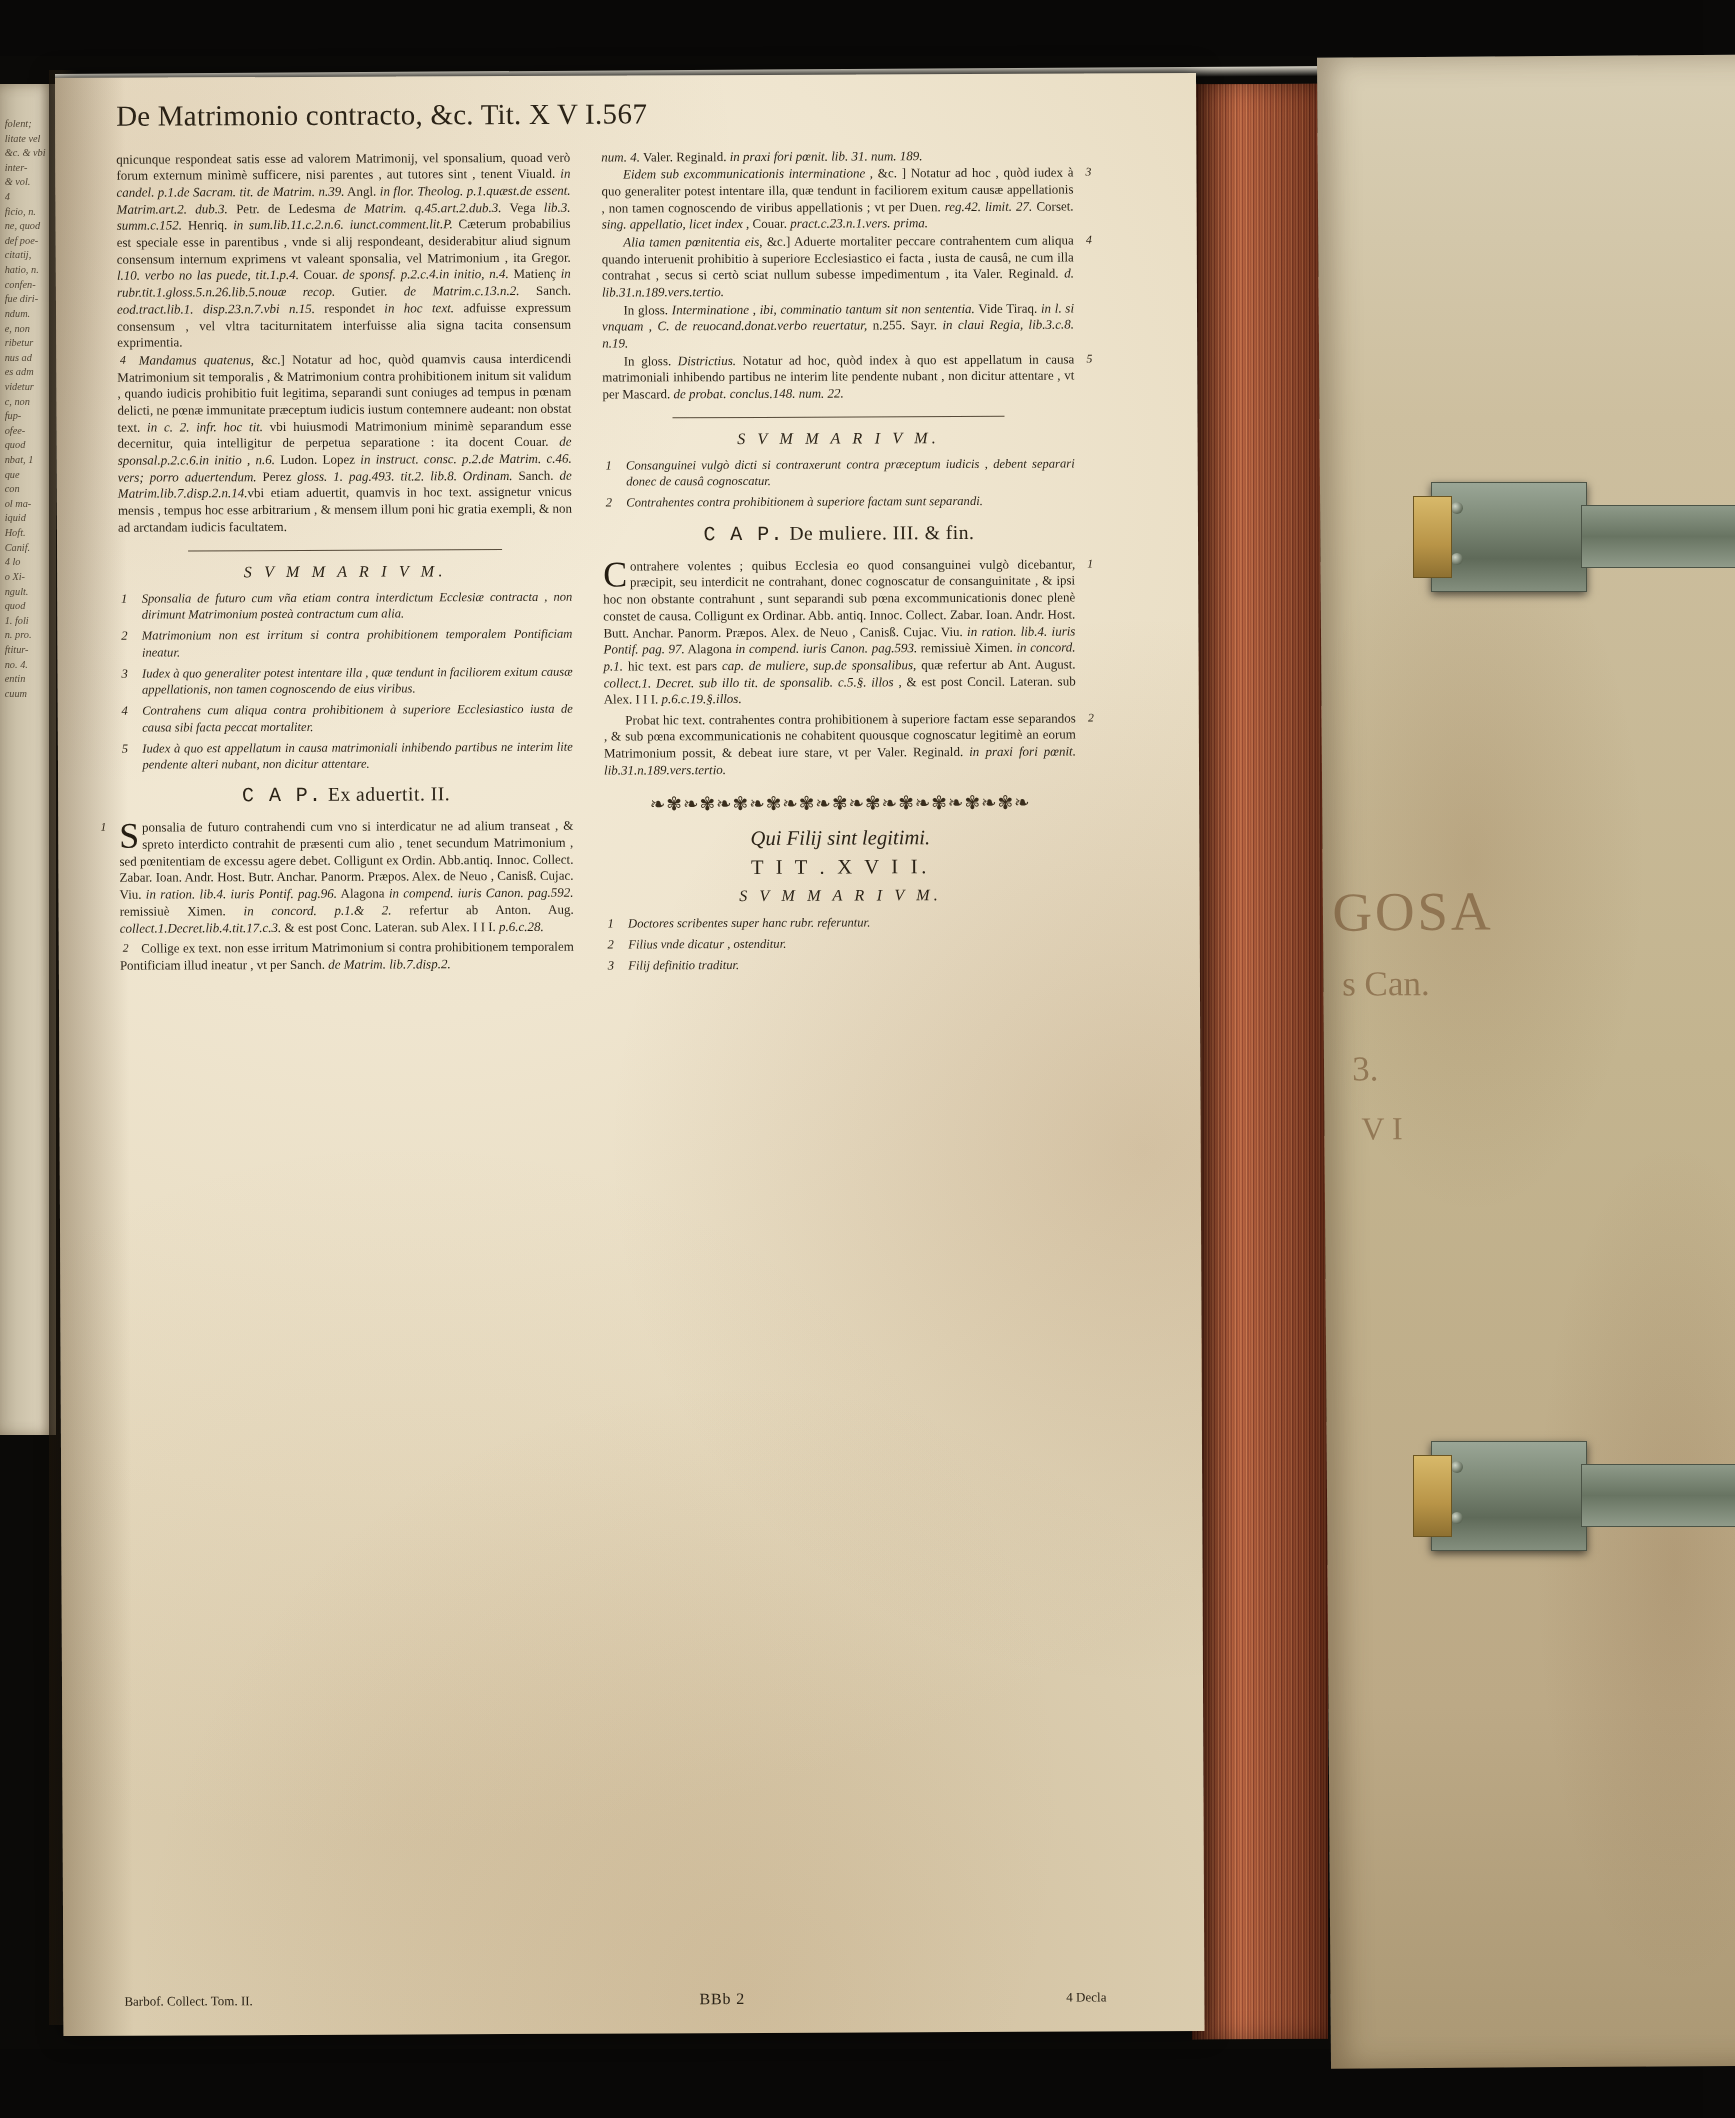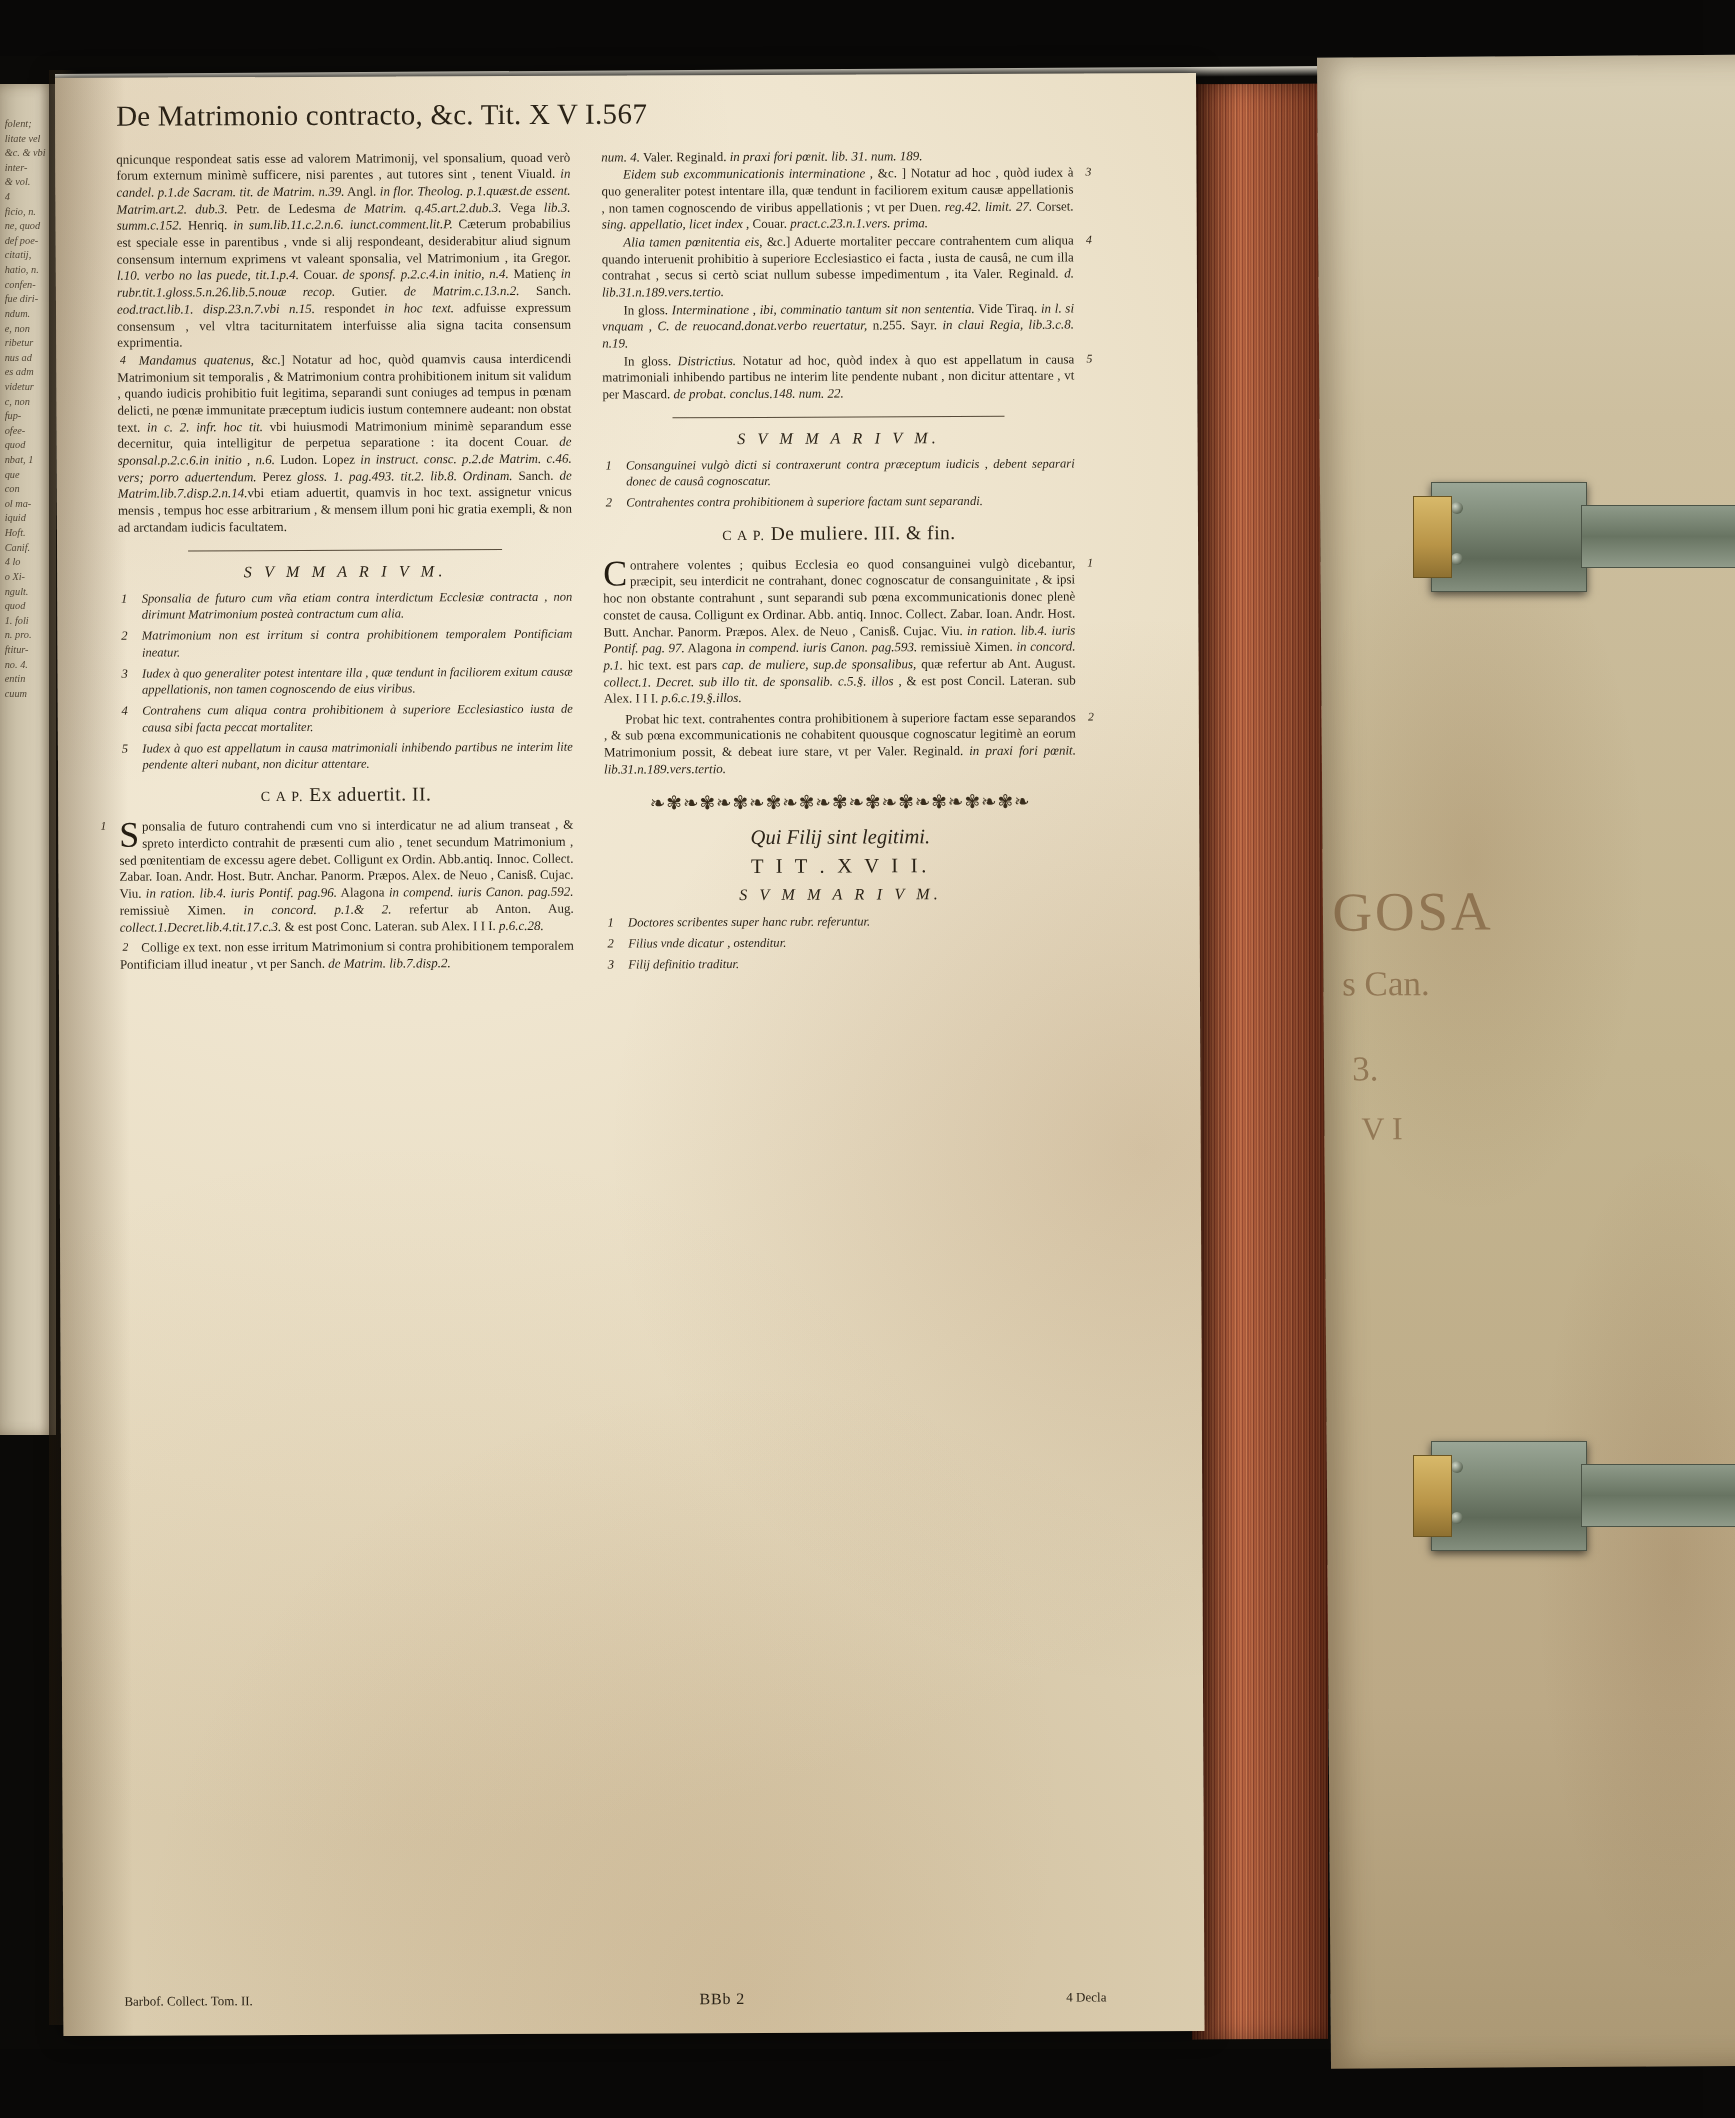--- a/index.html
+++ b/index.html
@@ -157,21 +157,21 @@
     color: #2b2317;
     margin: 7.5px 0 9.4px 0;
   }
   .cap-head {
     text-align: center;
     font-size: 19.6px;
     color: #2b2317;
     margin: 12px 0 12px 0;
     letter-spacing: 0.5px;
   }
-  .cap-head .sc { font-variant: small-caps; font-size: 14px; letter-spacing: 1.4px; }
+  .cap-head .sc { font-variant: small-caps; font-size: 20px; letter-spacing: 1.4px; font-family: Liberation Mono, monospace; }
 
   
   ul.sumlist { list-style: none; margin: 0; padding: 0; }
   ul.sumlist li {
     position: relative;
     font-size: 12.6px;
     font-style: italic;
     line-height: 1.3;
     color: #271f14;
     padding-left: 23.4px;

